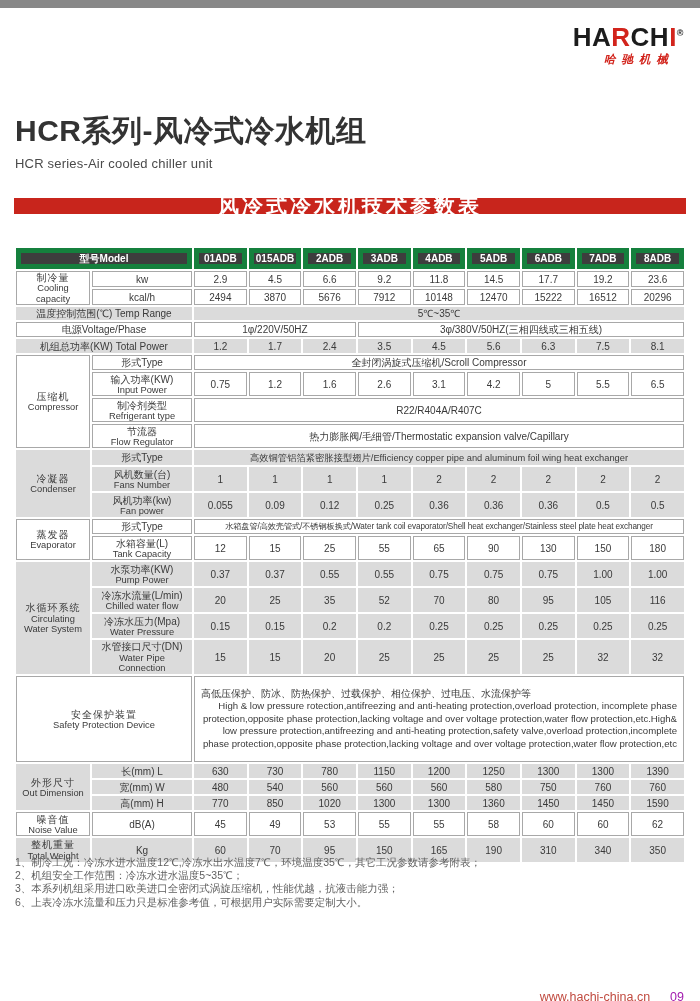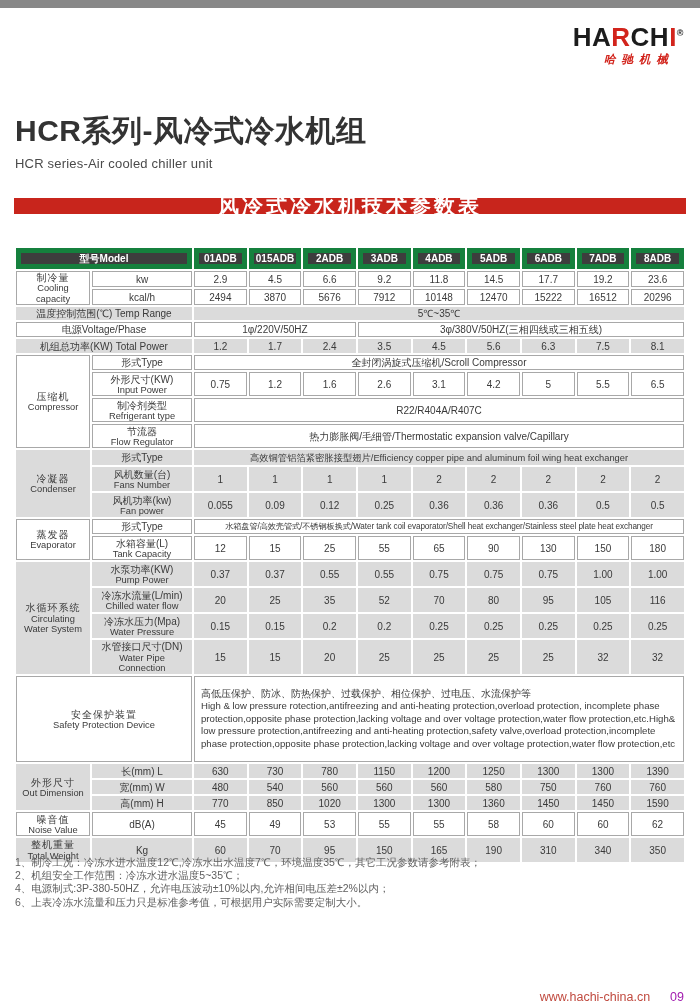--- a/index.html
+++ b/index.html
@@ -29,21 +29,21 @@
   td { text-align:center; vertical-align:middle; padding:0 2px; font-size:10px; color:#3a3a3a; line-height:1.12; }
   td.dk { background:#3d3d3d; border:5px solid #15803d; color:#ffffff; font-weight:700; }
   td.w  { background:#ffffff; border:1px solid #a8a8a8; }
   td.g  { background:#dbdbdb; border:1px solid #dbdbdb; }
   .cn { letter-spacing:1px; }
   .en { font-size:9.3px; letter-spacing:0; }
   .tiny { font-size:8.2px; letter-spacing:-0.1px; white-space:nowrap; overflow:hidden; }
   .cond-type { font-size:9.3px; white-space:nowrap; overflow:hidden; }
   td.left { text-align:left; padding:3px 6px; }
   .safety-cn { font-size:10px; margin-bottom:1px; }
-  .safety-en { font-size:9.6px; line-height:12.8px; }
+  .safety-en { font-size:9.6px; line-height:12.8px;text-align:right; }
   tr.r13{height:13px} tr.r14{height:14px} tr.r15{height:15px} tr.r24{height:24px} tr.r26{height:16px} tr.r86{height:86px}
 
   
   .notes { position:absolute; top:848px; left:15px; right:15px; font-size:10.5px; color:#5f5f5f; line-height:13.2px; }
 
   
   .footer { position:absolute; top:982px; right:16px; font-size:12.5px; }
   .footer-url { color:#c14b40; margin-right:20px; }
   .footer-page { color:#a21caf; }
 </style>
@@ -150,21 +150,21 @@
     <tr class="r15">
       <td class="w" rowspan="4">
         <div class="cn">压缩机</div>
         <div class="en">Compressor</div>
       </td>
       <td class="w">形式Type</td>
       <td class="w" colspan="9">全封闭涡旋式压缩机/Scroll Compressor</td>
     </tr>
     <tr class="r24">
       <td class="w">
-        <div>外形尺寸(KW)</div>
+        <div>输入功率(KW)</div>
         <div class="en">Input Power</div>
       </td>
       <td class="w">0.75</td>
       <td class="w">1.2</td>
       <td class="w">1.6</td>
       <td class="w">2.6</td>
       <td class="w">3.1</td>
       <td class="w">4.2</td>
       <td class="w">5</td>
       <td class="w">5.5</td>
@@ -398,21 +398,21 @@
       <td class="g">340</td>
       <td class="g">350</td>
     </tr>
   </tbody>
       </table>
   </div>
 
   <div class="notes">
     <div>1、制冷工况：冷冻水进水温度12℃,冷冻水出水温度7℃，环境温度35℃，其它工况参数请参考附表；</div>
     <div>2、机组安全工作范围：冷冻水进水温度5~35℃；</div>
-    <div>4、电源制式:3P-380-50HZ，允许电压波动±10%以内,允许相间电压差±2%以内；</div>
+    <div>3、本系列机组采用进口欧美进口全密闭式涡旋压缩机，性能优越，抗液击能力强；</div>
     <div>6、上表冷冻水流量和压力只是标准参考值，可根据用户实际需要定制大小。</div>
   </div>
 
   <div class="footer">
     <span class="footer-url">www.hachi-china.cn</span><span class="footer-page">09</span>
   </div>
 
 </div>
 
 </body></html>

